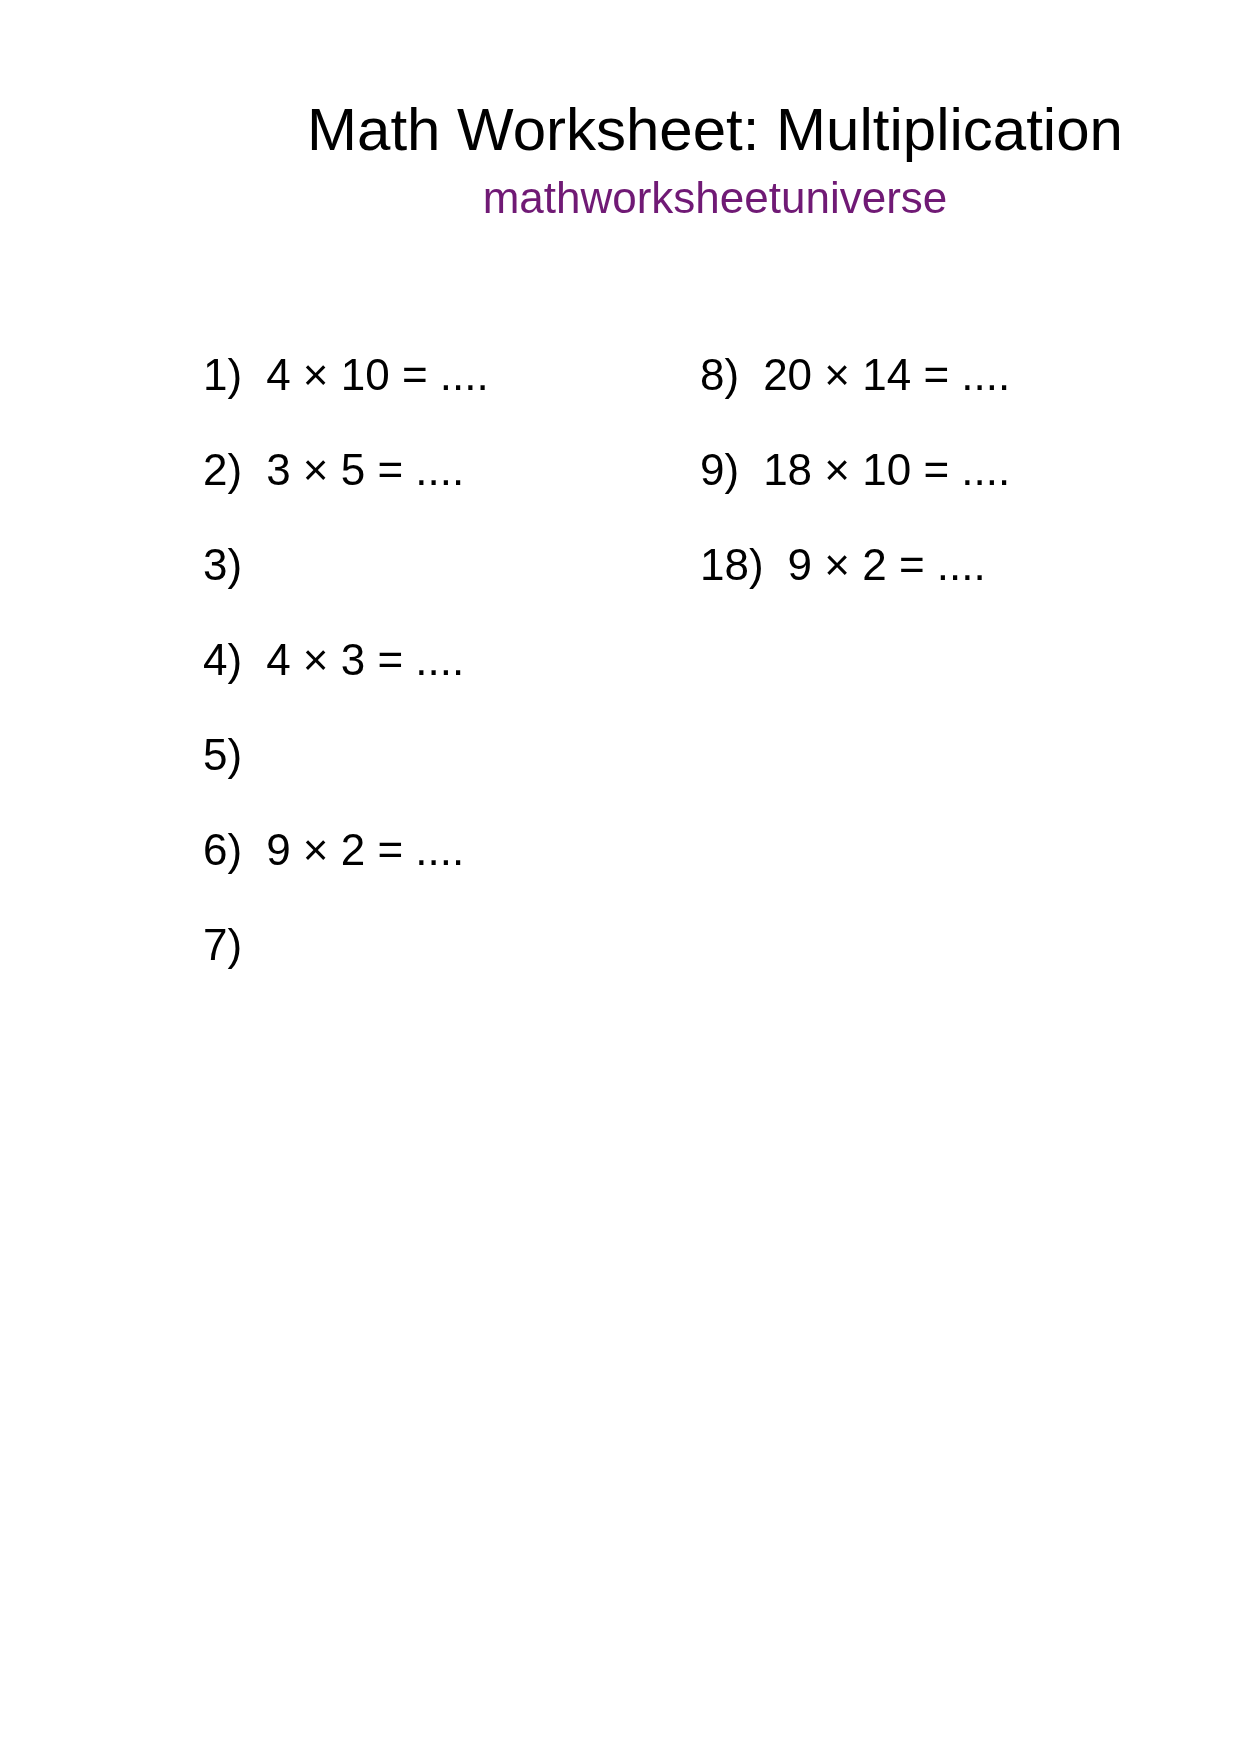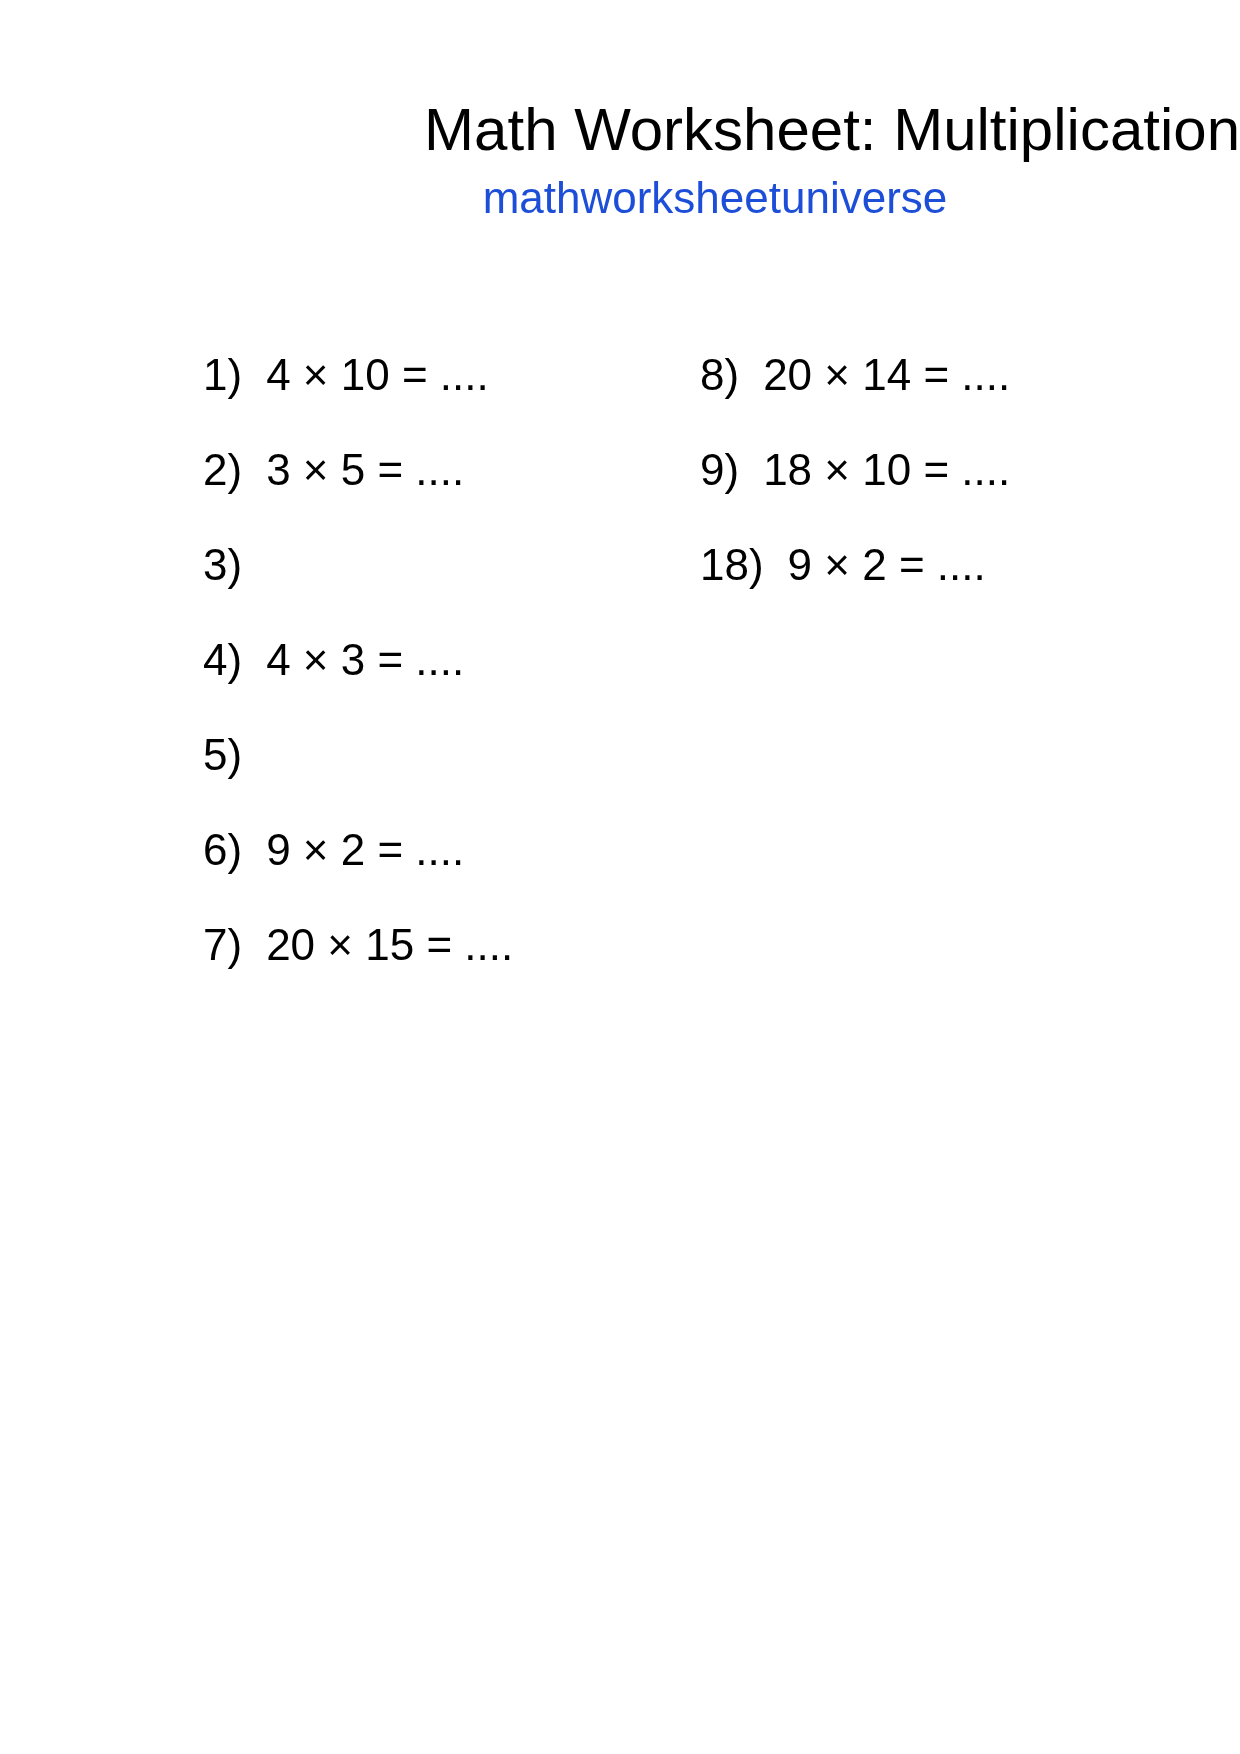--- a/index.html
+++ b/index.html
@@ -19,21 +19,21 @@
     position: absolute;
     inset: 0;
     background: #ffffff;
   }
   .title {
     position: absolute;
     left: 190px;
     top: 94px;
     width: 1050px;
     margin: 0;
-    text-align: right;
+    text-align: center;
     font-size: 60px;
     font-weight: 400;
     line-height: 72px;
     white-space: nowrap;
     color: #000000;
   }
   .subtitle {
     position: absolute;
     left: 190px;
     top: 172px;
@@ -60,21 +60,21 @@
     white-space: nowrap;
   }
   .p-num { display: inline-block; }
   .p-expr { display: inline-block; margin-left: 24px; }
 </style>
 </head>
 <body>
 
 <div class="page" style="background: rgb(255, 255, 255);">
   <h1 class="title" style="color: rgb(0, 0, 0);">Math Worksheet: Multiplication</h1>
-  <div class="subtitle" style="color: #1d4ed8;">mathworksheetuniverse</div>
+  <div class="subtitle" style="color: #701a75;">mathworksheetuniverse</div>
 
   <div class="col col-left" id="col-left">
       <div class="problem-row">
         <span class="p-num">1)</span>
         <span class="p-expr">4 × 10 = ....</span>
       </div>
       <div class="problem-row">
         <span class="p-num">2)</span>
         <span class="p-expr">3 × 5 = ....</span>
       </div>
@@ -87,21 +87,20 @@
       </div>
       <div class="problem-row">
         <span class="p-num">5)</span>
       </div>
       <div class="problem-row">
         <span class="p-num">6)</span>
         <span class="p-expr">9 × 2 = ....</span>
       </div>
       <div class="problem-row">
         <span class="p-num">7)</span>
-        <span class="p-expr">20 × 15 = ....</span>
       </div>
     </div>
 
   <div class="col col-right" id="col-right">
       <div class="problem-row">
         <span class="p-num">8)</span>
         <span class="p-expr">20 × 14 = ....</span>
       </div>
       <div class="problem-row">
         <span class="p-num">9)</span>

